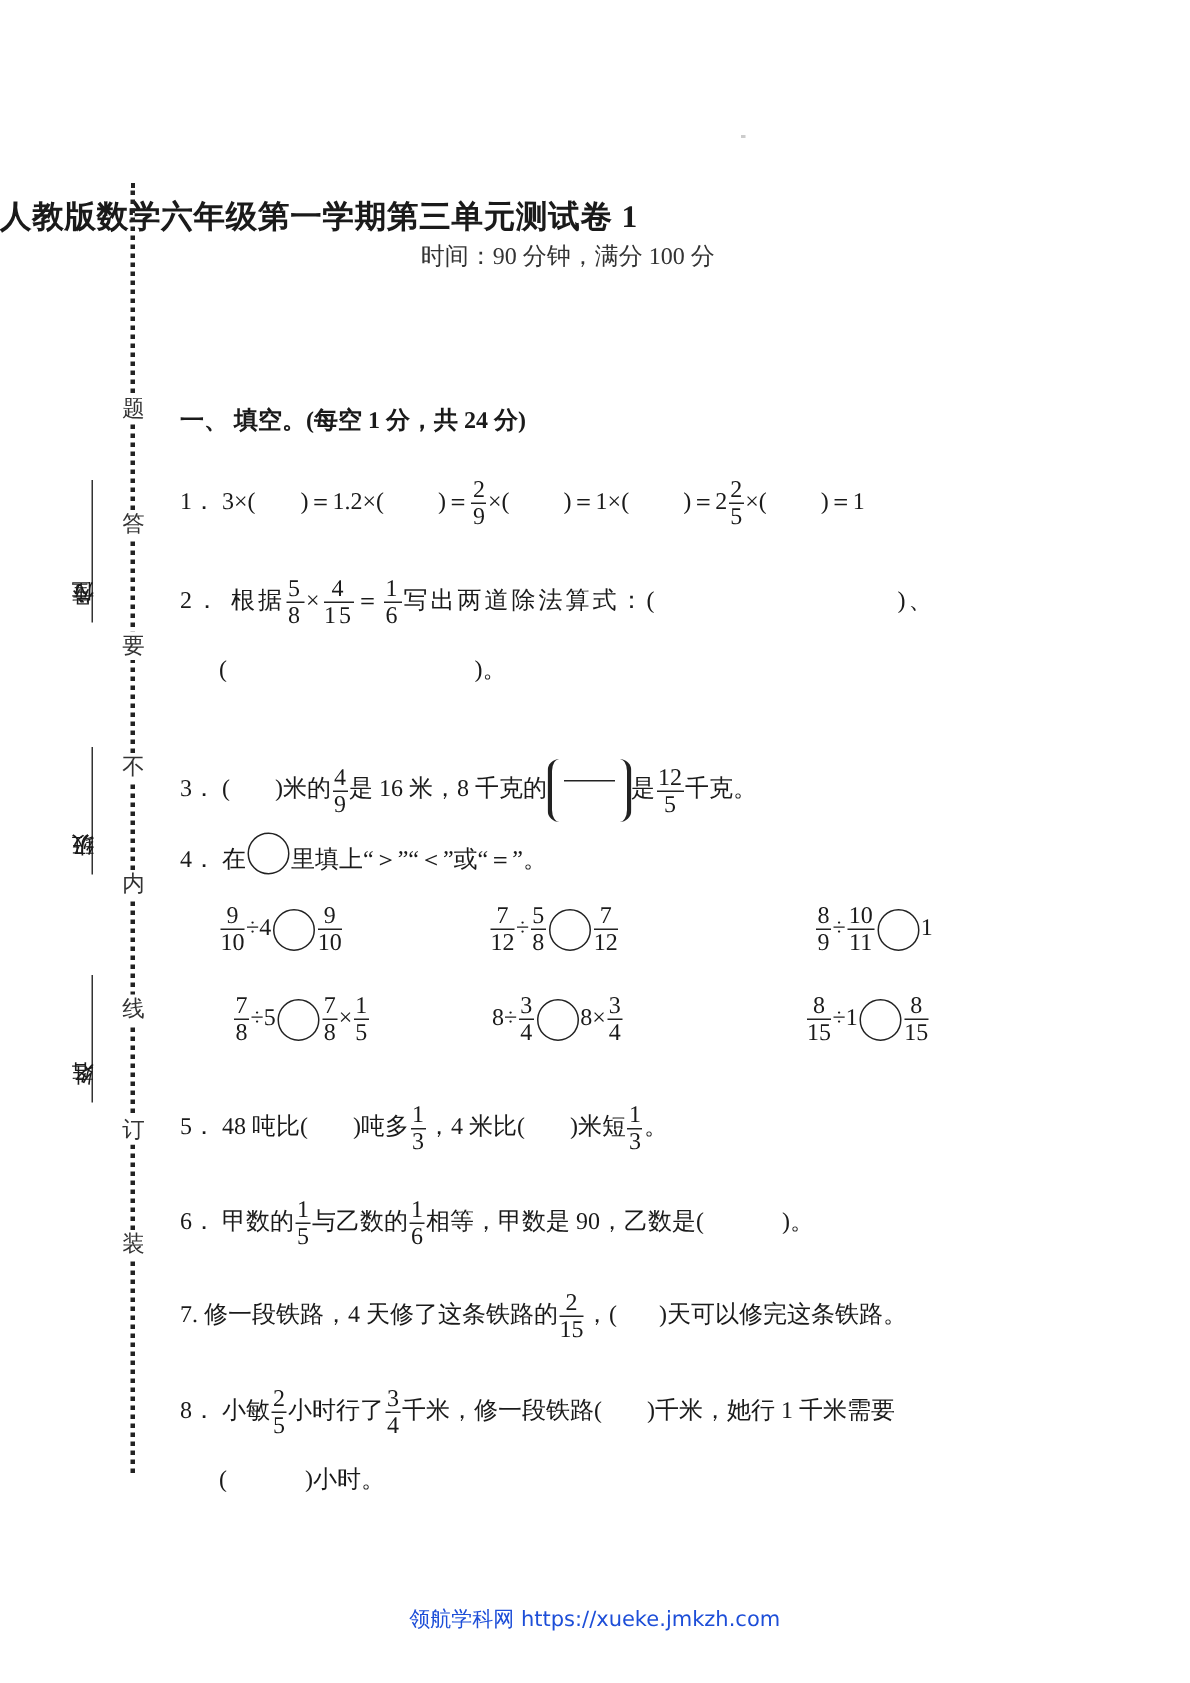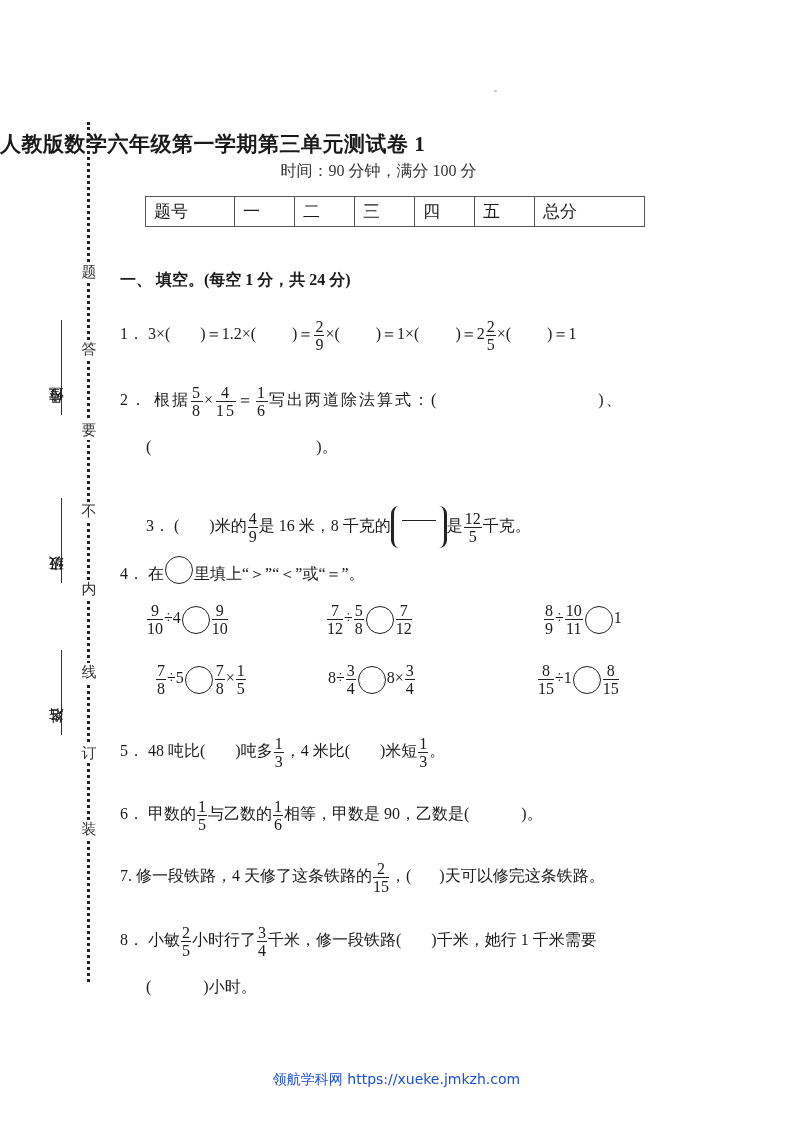--- a/index.html
+++ b/index.html
@@ -36,29 +36,20 @@
 </head>
 <body>
 
 <div class="abs faint-dot"></div>
 
 <div class="abs title">人教版数学六年级第一学期第三单元测试卷 1</div>
 <div class="abs subtitle">时间：90 分钟，满分 100 分</div>
 
 <table class="score">
   <tbody>
-      <tr>
-    <td class="c0">题号</td>
-    <td class="cn">一</td>
-    <td class="cn">二</td>
-    <td class="cn">三</td>
-    <td class="cn">四</td>
-    <td class="cn">五</td>
-    <td class="cl">总分</td>
-  </tr>
 </tbody>
   </table>
 
 <div class="abs dotline"></div>
 <div class="abs seal" style="top:263px;">题</div>
 <div class="abs seal" style="top:340px;">答</div>
 <div class="abs seal" style="top:421px;">要</div>
 <div class="abs seal" style="top:502px;">不</div>
 <div class="abs seal" style="top:580px;">内</div>
 <div class="abs seal" style="top:663px;">线</div>
@@ -80,21 +71,21 @@
 </div>
 
 <div class="abs line" style="top:384px; letter-spacing:2px;">
   <span>2．</span>
   <span>根据</span><span class="frac"><span class="n">5</span><span>8</span></span><span>×</span><span class="frac"><span class="n">4</span><span>15</span></span><span>＝</span><span class="frac"><span class="n">1</span><span>6</span></span><span>写出两道除法算式：(</span><span class="gap" style="width:160px"></span><span>)、</span>
 </div>
 <div class="abs line" style="top:437px; left:146px;">
   <span>(</span><span class="gap" style="width:165px"></span><span>)。</span>
 </div>
 
-<div class="abs line" style="top:506px;margin-left:26px;">
+<div class="abs line" style="top:506px;">
   <span>3．</span>
   <span>(</span><span class="gap" style="width:30px"></span><span>)米的</span><span class="frac"><span class="n">4</span><span>9</span></span><span>是 16 米，8 千克的</span><span class="bracketbox"></span><span>是</span><span class="frac"><span class="n">12</span><span>5</span></span><span>千克。</span>
 </div>
 
 <div class="abs line" style="top:564px;">
   <span>4．</span>
   <span>在</span><span class="circle" style="margin-top:-10px;"></span><span>里填上“＞”“＜”或“＝”。</span>
 </div>
 
 <div class="abs cmp" style="left:146px; top:602px;">

